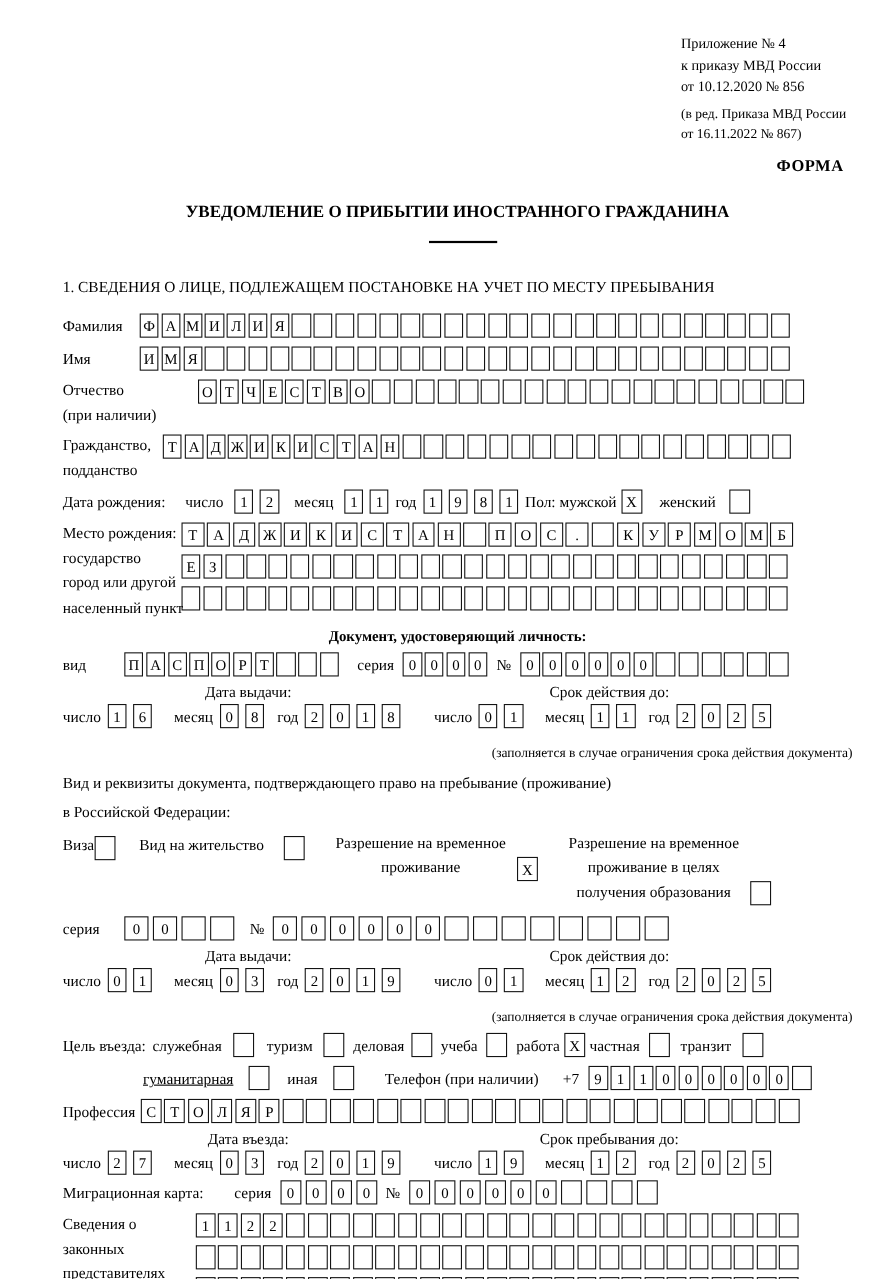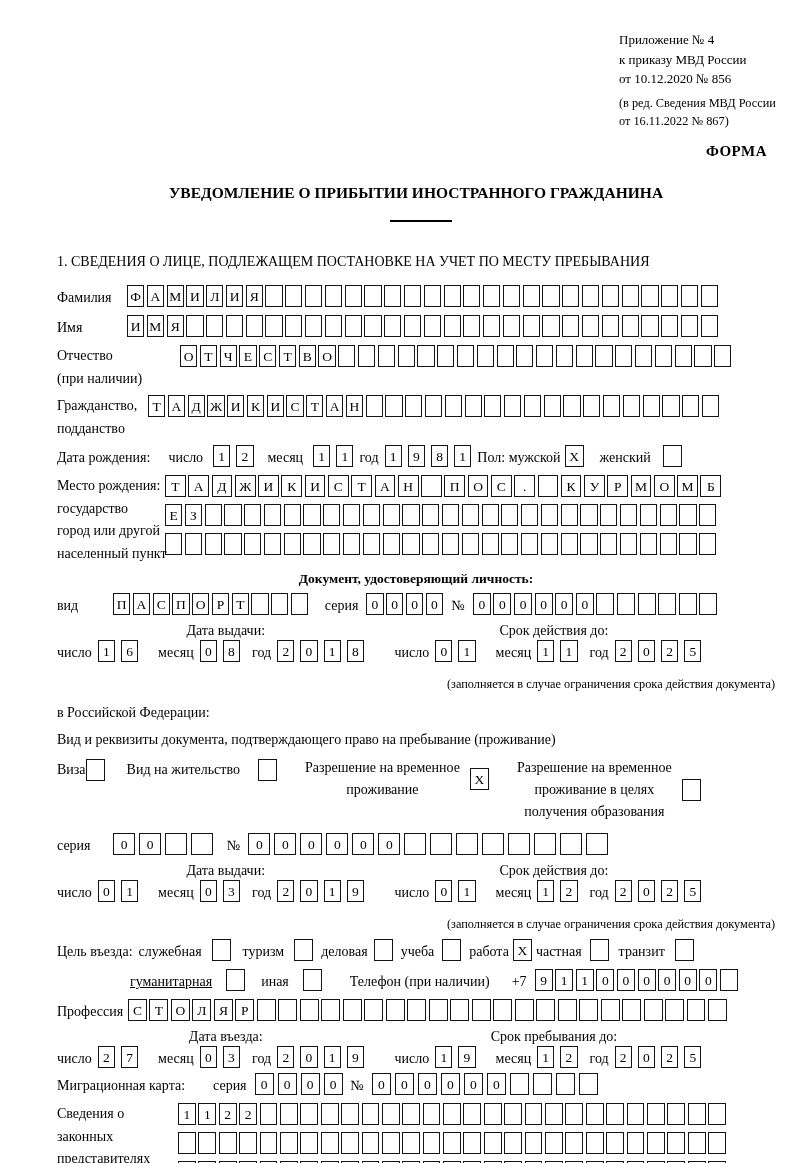--- a/index.html
+++ b/index.html
@@ -41,38 +41,38 @@
   .dates{display:flex;margin-top:3px;}
   .dcol{flex:0 0 auto;}
   .dcol.left{width:47%;}
   .dhead{text-align:center;font-size:14px;margin-bottom:1px;white-space:nowrap;}
   .drow{display:flex;align-items:flex-start;}
   .drow .lbl{margin-right:6px;}
   .drow .cells{margin-right:6px;}
   .note{text-align:right;font-size:12.3px;margin-top:12px;margin-bottom:7px;}
   .plain{font-size:14px;line-height:27px;white-space:nowrap;}
   .optrow{display:flex;align-items:flex-start;margin-top:4px;margin-bottom:10px;}
-  .opt{display:flex;align-items:center;}
+  .opt{display:flex;align-items:flex-end;}
   .optlines{text-align:center;font-size:14px;line-height:22px;}
 
   .ml4{margin-left:4px;} .ml6{margin-left:6px;} .ml8{margin-left:8px;} .ml10{margin-left:10px;}
   .ml12{margin-left:12px;} .ml14{margin-left:14px;} .ml16{margin-left:16px;} .ml18{margin-left:18px;}
   .ml22{margin-left:22px;} .ml28{margin-left:28px;} .ml73{margin-left:73px;text-decoration:underline;} .mr8{margin-right:8px;} .mr10{margin-right:10px;}
   .mt2{margin-top:2px;}
 </style>
 </head>
 <body>
 
 <div class="page">
 
   <div class="appendix">
     <div>Приложение № 4</div>
     <div>к приказу МВД России</div>
     <div>от 10.12.2020 № 856</div>
-    <div class="small gap-top">(в ред. Сведения МВД России</div>
+    <div class="small gap-top">(в ред. Приказа МВД России</div>
     <div class="small">от 16.11.2022 № 867)</div>
   </div>
 
   <div class="forma">ФОРМА</div>
 
   <div class="title">
     <div>УВЕДОМЛЕНИЕ О ПРИБЫТИИ ИНОСТРАННОГО ГРАЖДАНИНА</div>
     <div>
       <span class="uline"></span>
     </div>
@@ -430,22 +430,22 @@
             <span class="cell">2</span>
             <span class="cell">0</span>
             <span class="cell">2</span>
             <span class="cell">5</span>
           </span>
       </div>
     </div>
   </div>
   <div class="note">(заполняется в случае ограничения срока действия документа)</div>
 
+  <div class="plain">Вид и реквизиты документа, подтверждающего право на пребывание (проживание)</div>
   <div class="plain">в Российской Федерации:</div>
-  <div class="plain">Вид и реквизиты документа, подтверждающего право на пребывание (проживание)</div>
 
   <div class="optrow">
     <div class="opt">
       <span class="lbl">Виза</span>
       <span class="cb"></span>
     </div>
     <div class="opt ml22">
       <span class="lbl mr10">Вид на жительство</span>
       <span class="cb ml8"></span>
     </div>

